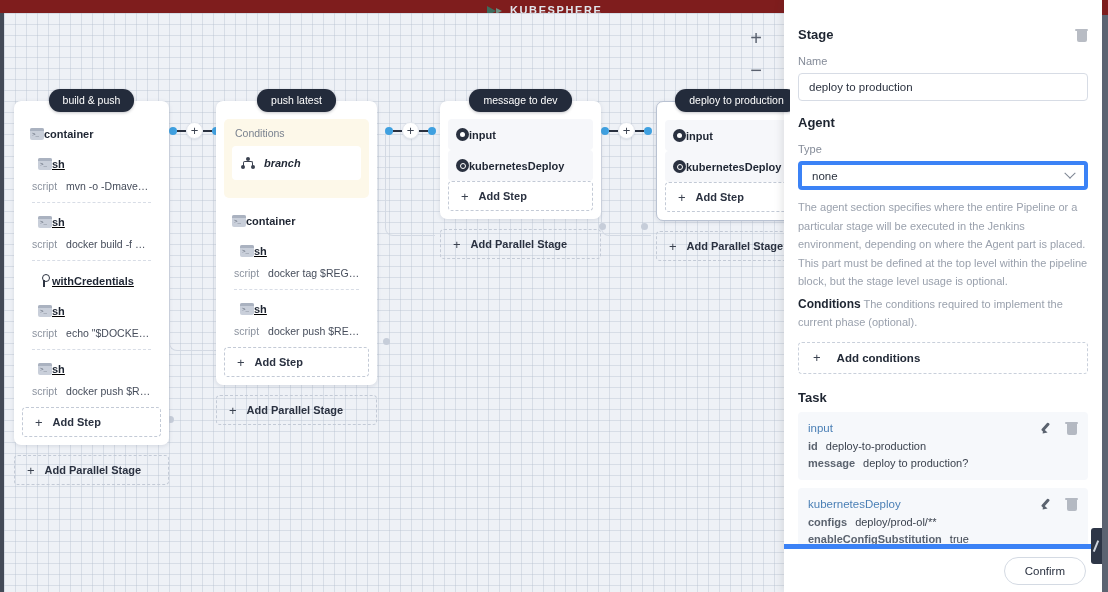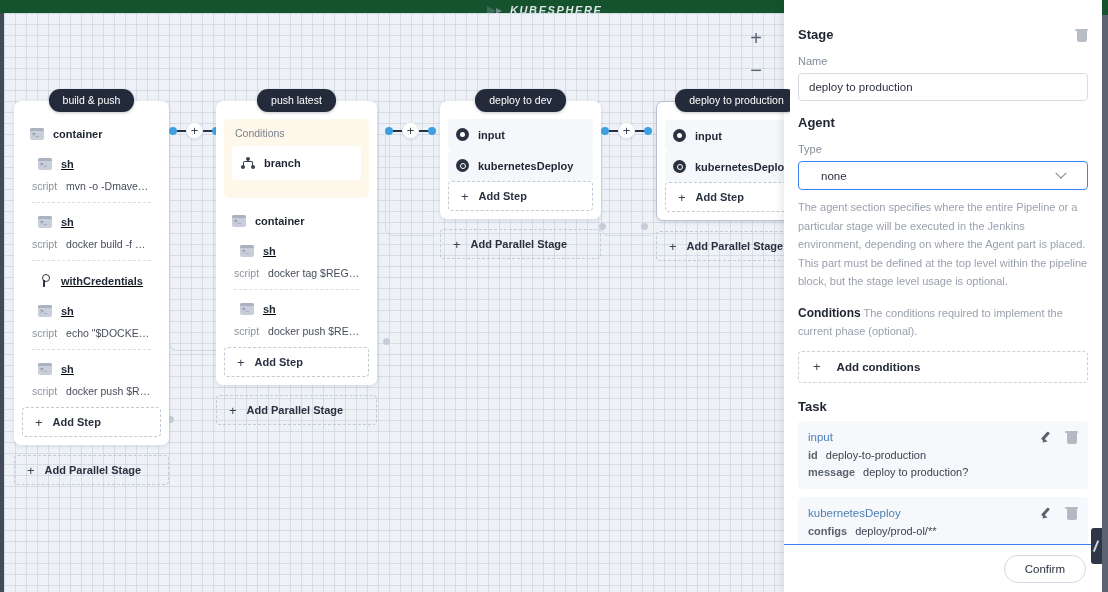--- a/index.html
+++ b/index.html
@@ -7,21 +7,21 @@
     width: 1108px; height: 592px;
     font-family: "Liberation Sans", "DejaVu Sans", sans-serif;
     overflow: hidden;
     background: #5d6573;
   }
   #root { position: relative; width: 1108px; height: 592px; background: #5d6573; }
 
   
   .app-header {
     position: absolute; left: 0; top: 0; width: 1108px; height: 15px;
-    background: #14532d; overflow: hidden; font-style: italic;
+    background: #7f1d1d; overflow: hidden;
   }
   .app-logo-wrap {
     position: absolute; left: 487px; top: 4px;
     display: flex; align-items: center; gap: 6px;
   }
   .app-logo { width: 17px; height: 12px; position: relative; }
   .app-logo:before {
     content: ""; position: absolute; left: 0; top: 2px;
     border-left: 9px solid #3e6b5c; border-top: 5px solid transparent;
     border-bottom: 5px solid transparent;
@@ -80,25 +80,25 @@
   }
   .stage-card.selected { border: 1px solid #b9c2d2; }
 
   .conditions-box {
     background: #fdf8e9; border-radius: 5px; padding: 8px 8px 18px;
     margin: 0 0 8px;
   }
   .conditions-label { font-size: 10.5px; color: #7a828f; margin: 0 0 7px 3px; }
   .cond-item {
     background: #fff; border-radius: 4px; padding: 11px 9px;
-    display: flex; align-items: center; gap: 9px;
+    display: flex; align-items: center; gap: 9px; font-style: italic;
   }
 
   .step-row {
-    display: flex; align-items: center; gap: 9px;
+    display: flex; align-items: center; 
     padding: 9px 8px; border-radius: 4px; text-align: right;
   }
   .step-row.shaded { background: #f6f7fa; }
   .step-row.indent { padding-left: 16px; text-decoration: underline; }
   .step-label { font-size: 11px; font-weight: bold; color: #1f2633; }
 
   .param-row {
     display: flex; gap: 9px; align-items: baseline;
     padding: 1px 8px 10px 10px; font-size: 10.5px;
     white-space: nowrap; overflow: hidden;
@@ -210,31 +210,31 @@
     content: ""; position: absolute; left: 0; top: 1px; width: 13px; height: 2px;
     background: #7f8795; border-radius: 1px;
   }
   .fld-label { font-size: 11px; color: #848b98; margin: 13px 0 6px; }
   .fld-input {
     width: 100%; height: 28px; border: 1px solid #d7dce5; border-radius: 4px;
     background: #fff; font-size: 11.5px; color: #2b323f; padding: 0 10px;
     font-family: "Liberation Sans", sans-serif;
   }
   .fld-select {
-    width: 100%; height: 29px; border: 1px solid #3b82f6; border-radius: 4px;
-    background: #fff; font-size: 11.5px; color: #2b323f; padding: 0 22px;
+    width: 100%; height: 29px; border: 4px solid #3b82f6; border-radius: 4px;
+    background: #fff; font-size: 11.5px; color: #2b323f; padding: 0 10px;
     display: flex; align-items: center; justify-content: space-between; cursor: pointer;
   }
   .chev {
     width: 8px; height: 8px; border-right: 1.4px solid #7d8593;
     border-bottom: 1.4px solid #7d8593; transform: rotate(45deg) translate(-2px,-2px);
   }
   .panel-h2 { font-size: 13px; font-weight: bold; color: #1d2430; margin: 14px 0 0; }
   .help-text { font-size: 11px; color: #9aa1ad; line-height: 18.5px; margin-top: 8px; }
-  .cond-head { margin-top: 13px; font-size: 11px; line-height: 18.5px; }
+  .cond-head { margin-top: 4px; font-size: 11px; line-height: 18.5px; }
   .cond-head b { font-size: 12px; color: #1d2430; }
   .cond-head span { color: #9aa1ad; }
   .panel-add {
     margin-top: 10px; border: 1px dashed #c9d0db; border-radius: 4px;
     display: flex; align-items: center; gap: 16px; padding: 9px 14px;
     font-size: 11.5px; font-weight: bold; color: #222936; cursor: pointer;
   }
   .panel-h3 { font-size: 13px; font-weight: bold; color: #1d2430; margin: 16px 0 7px; }
   .task-card { background: #f6f8fb; border-radius: 4px; padding: 9px 10px 11px; margin-bottom: 8px; }
   .task-head { display: flex; align-items: center; justify-content: space-between; }
@@ -251,21 +251,21 @@
   .pen-ic u {
     position: absolute; left: 1px; top: 8.5px;
     border-left: 3px solid transparent; border-right: 3px solid transparent;
     border-top: 4px solid #5b636f; transform: rotate(42deg);
   }
   .task-param { font-size: 11px; margin-top: 5px; white-space: nowrap; }
   .task-param .k { color: #5b636f; font-weight: bold; }
   .task-param .v { color: #3c434f; margin-left: 8px; }
   .panel-footer {
     position: absolute; left: 0; right: 0; bottom: 0; height: 48px;
-    background: #fff; border-top: 1px solid #3b82f6;
+    background: #fff; border-top: 5px solid #3b82f6;
     display: flex; align-items: center; justify-content: flex-end; padding-right: 16px;
   }
   .confirm-btn {
     border: 1px solid #d4dae3; border-radius: 16px; background: #fff;
     font-size: 11.5px; color: #2a3140; padding: 7px 20px; cursor: pointer;
     font-family: "Liberation Sans", sans-serif;
   }
   .panel-handle {
     position: absolute; right: 0; bottom: 28px; width: 11px; height: 36px;
     background: #2e3647; border-radius: 3px 0 0 3px; cursor: pointer;
@@ -424,21 +424,21 @@
               <span class="add-plus">+</span>
               <span>Add Step</span>
             </div>
           </div>
           <div class="add-parallel add-parallel-wrap">
             <span class="add-plus">+</span>
             <span>Add Parallel Stage</span>
           </div>
         </div>
         <div class="stage-col" style="left: 436px; width: 161px;">
-          <div class="stage-badge">deploy to dev</div>
+          <div class="stage-badge">message to dev</div>
           <div class="stage-card">
             <div class="step-row shaded">
               <span class="ic ic-input"></span>
               <span class="step-label">input</span>
             </div>
             <div class="step-row shaded">
               <span class="ic ic-k8s"></span>
               <span class="step-label">kubernetesDeploy</span>
             </div>
             <div class="add-step">

